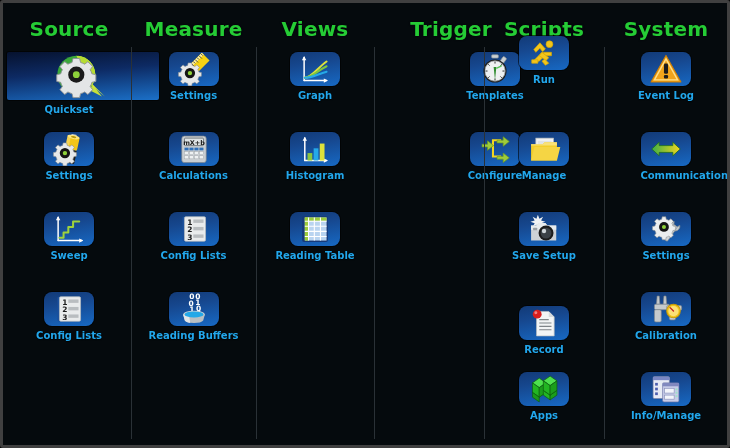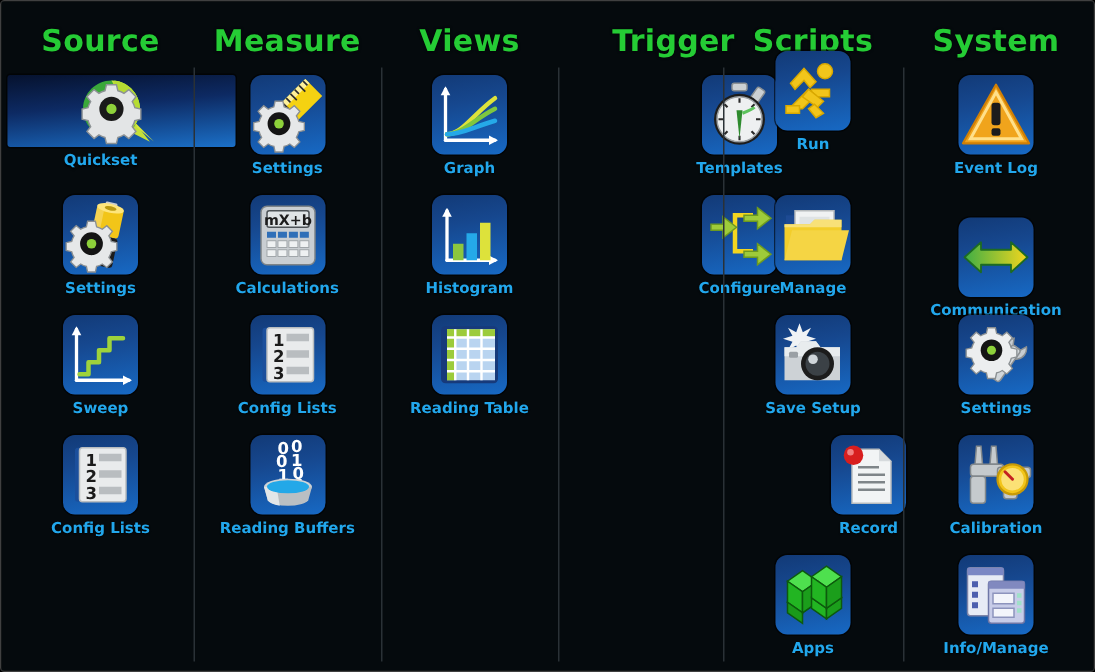--- a/index.html
+++ b/index.html
@@ -1,21 +1,21 @@
 <!DOCTYPE html>
 <html><head>
 <meta charset="utf-8">
 <style>
   html,body{margin:0;padding:0;background:#000;}
   body{width:730px;height:448px;overflow:hidden;font-family:"DejaVu Sans",sans-serif;}
 
   #screen{
     position:relative;width:730px;height:448px;box-sizing:border-box;
     background:#000;
-    border:1px solid #404040;
+    border:3px solid #404040;
     border-radius:3px;
   }
   #inner{
     position:absolute;inset:0;
     background:#050a0d;
     overflow:hidden;
   }
 
   .col{
     position:absolute;top:0;bottom:0;
@@ -34,21 +34,21 @@
     font-family:"DejaVu Sans",sans-serif;
     text-shadow:0 0 2px rgba(0,0,0,.9);
   }
 
   .tile{
     position:absolute;
     width:100%;
     text-align:center;
   }
   .tile .icon{
-    width:50px;height:53px;
+    width:50px;height:34px;
     margin:0 auto;
     border-radius:8px;
     position:relative;
     background:linear-gradient(170deg,#123a77 0%,#16478e 35%,#1769c4 100%);
     box-shadow:0 0 0 1px rgba(0,0,0,.6);
     overflow:hidden;
   }
   .tile .label{
     margin-top:2px;
     color:#22a7ec;
@@ -413,21 +413,21 @@
   <path d="M6 20 h8 l3 -4 h10 l3 4 h13 v6 h-37 Z" fill="#e8ecee"></path>
   <circle cx="28" cy="31" r="11" fill="#1c1c1c"></circle>
   <circle cx="28" cy="31" r="8" fill="#3b4146"></circle>
   <circle cx="25" cy="28" r="3.2" fill="#cfd5d9"></circle>
   <rect x="9" y="23" width="6" height="4" rx="1" fill="#9aa0a5"></rect>
 </svg>
             </div>
           </div>
           <div class="label">Save Setup</div>
         </div>
-        <div class="tile" style="top: 289px; padding-left: 37px;">
+        <div class="tile" style="top: 303px;">
           <div class="icon">
             <div class="ic">
               <svg viewBox="0 0 50 50">
   <path d="M14 8 h18 l8 8 v28 h-26 Z" fill="#f2f4f5" stroke="#b8bcbf"></path>
   <path d="M32 8 l8 8 h-8 Z" fill="#d6dadd"></path>
   <g stroke="#7f8589" stroke-width="1.6">
     <line x1="18" y1="20" x2="32" y2="20"></line>
     <line x1="18" y1="25" x2="36" y2="25"></line>
     <line x1="18" y1="30" x2="36" y2="30"></line>
     <line x1="18" y1="35" x2="36" y2="35"></line>
@@ -471,21 +471,21 @@
               <svg viewBox="0 0 50 50">
   <path d="M25 5 L47 44 L3 44 Z" fill="#f0a41c" stroke="#d07f05" stroke-width="1.5" stroke-linejoin="round"></path>
   <path d="M25 10 L42 41 L8 41 Z" fill="none" stroke="#ffe08a" stroke-width="2"></path>
   <rect x="22" y="17" width="6" height="15" rx="2" fill="#1c1c1c"></rect>
   <rect x="22" y="34" width="6" height="5" rx="1.5" fill="#1c1c1c"></rect>
 </svg>
             </div>
           </div>
           <div class="label">Event Log</div>
         </div>
-        <div class="tile" style="top: 144px;">
+        <div class="tile" style="top: 129px; text-align: right;">
           <div class="icon">
             <div class="ic">
               <svg viewBox="0 0 50 50">
   <defs>
     <linearGradient id="dag" x1="0" x2="1">
       <stop offset="0" stop-color="#3fae45"></stop>
       <stop offset="1" stop-color="#f2d61e"></stop>
     </linearGradient>
   </defs>
   <path d="M4 25 L15 15 V20 H35 V15 L46 25 L35 35 V30 H15 V35 Z" fill="url(#dag)" stroke="#1d6b22" stroke-width="1.2" stroke-linejoin="round"></path>

